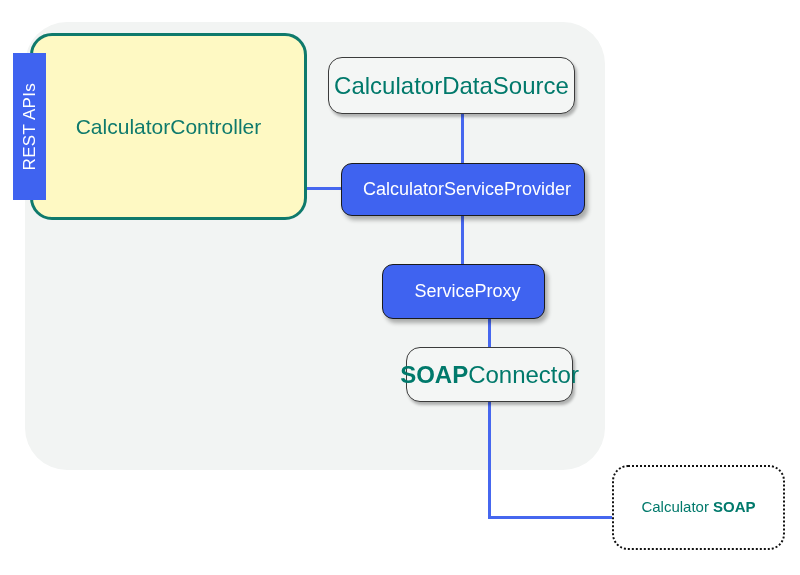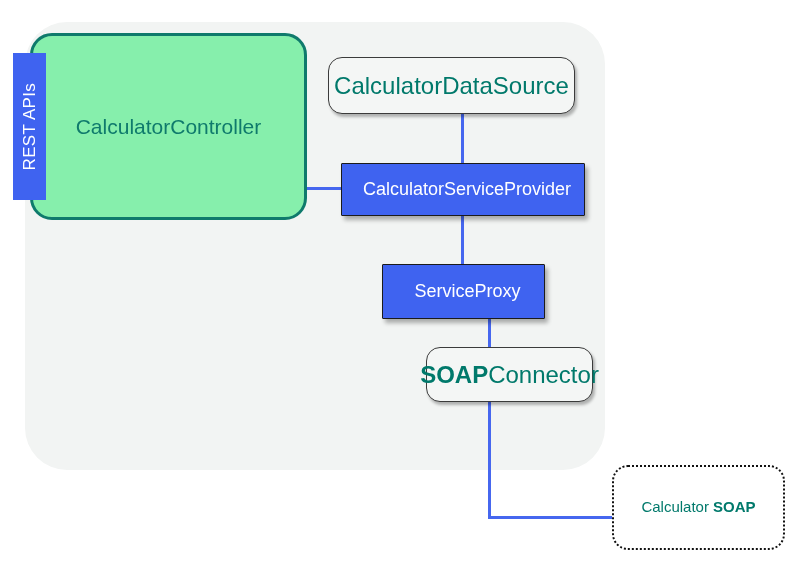--- a/index.html
+++ b/index.html
@@ -45,39 +45,39 @@
     align-items: center;
     justify-content: center;
     text-align: center;
     line-height: 1.22;
   }
 
   
   .node-controller {
     border: 3px solid #0f7a6c;
     border-radius: 22px;
-    background: #86efac;
+    background: #fef9c3;
     color: #0f7a6c;
     font-size: 21px;
   }
 
   
   .node-light {
     border: 1.6px solid #3b3b3b;
     border-radius: 14px;
     background: #f4f6f5;
     color: #00796b;
     font-size: 24px;
     box-shadow: 2px 3px 3px rgba(0,0,0,0.28);
   }
 
   
   .node-blue {
     border: 1.6px solid #1b1b1b;
-    border-radius: 1px;
+    border-radius: 11px;
     background: #3f63f0;
     color: #ffffff;
     font-size: 18px;
     box-shadow: 3px 4px 4px rgba(0,0,0,0.30);
     padding-left: 8px;
   }
 
   
   .node-dotted {
     border: 2.5px dotted #111111;
@@ -143,21 +143,21 @@
   </div>
 
   <div class="node node-blue" style="left:341px; top:163px; width:244px; height:53px;">
     <span>CalculatorServiceProvider</span>
   </div>
 
   <div class="node node-blue" style="left:382px; top:264px; width:163px; height:55px;justify-content:center;">
     <span>ServiceProxy</span>
   </div>
 
-  <div class="node node-light" style="left:426px; top:347px; width:167px; height:55px;">
+  <div class="node node-light" style="left:406px; top:347px; width:167px; height:55px;">
     <span class="nowrap"><b class="b">SOAP</b><span>Connector</span></span>
   </div>
 
   <div class="node node-dotted" style="left:612px; top:465px; width:173px; height:85px;">
     <span>
       <span class="nowrap"><span>Calculator </span><b class="b">SOAP</b></span><br>
     </span>
   </div>
 
 </div>

